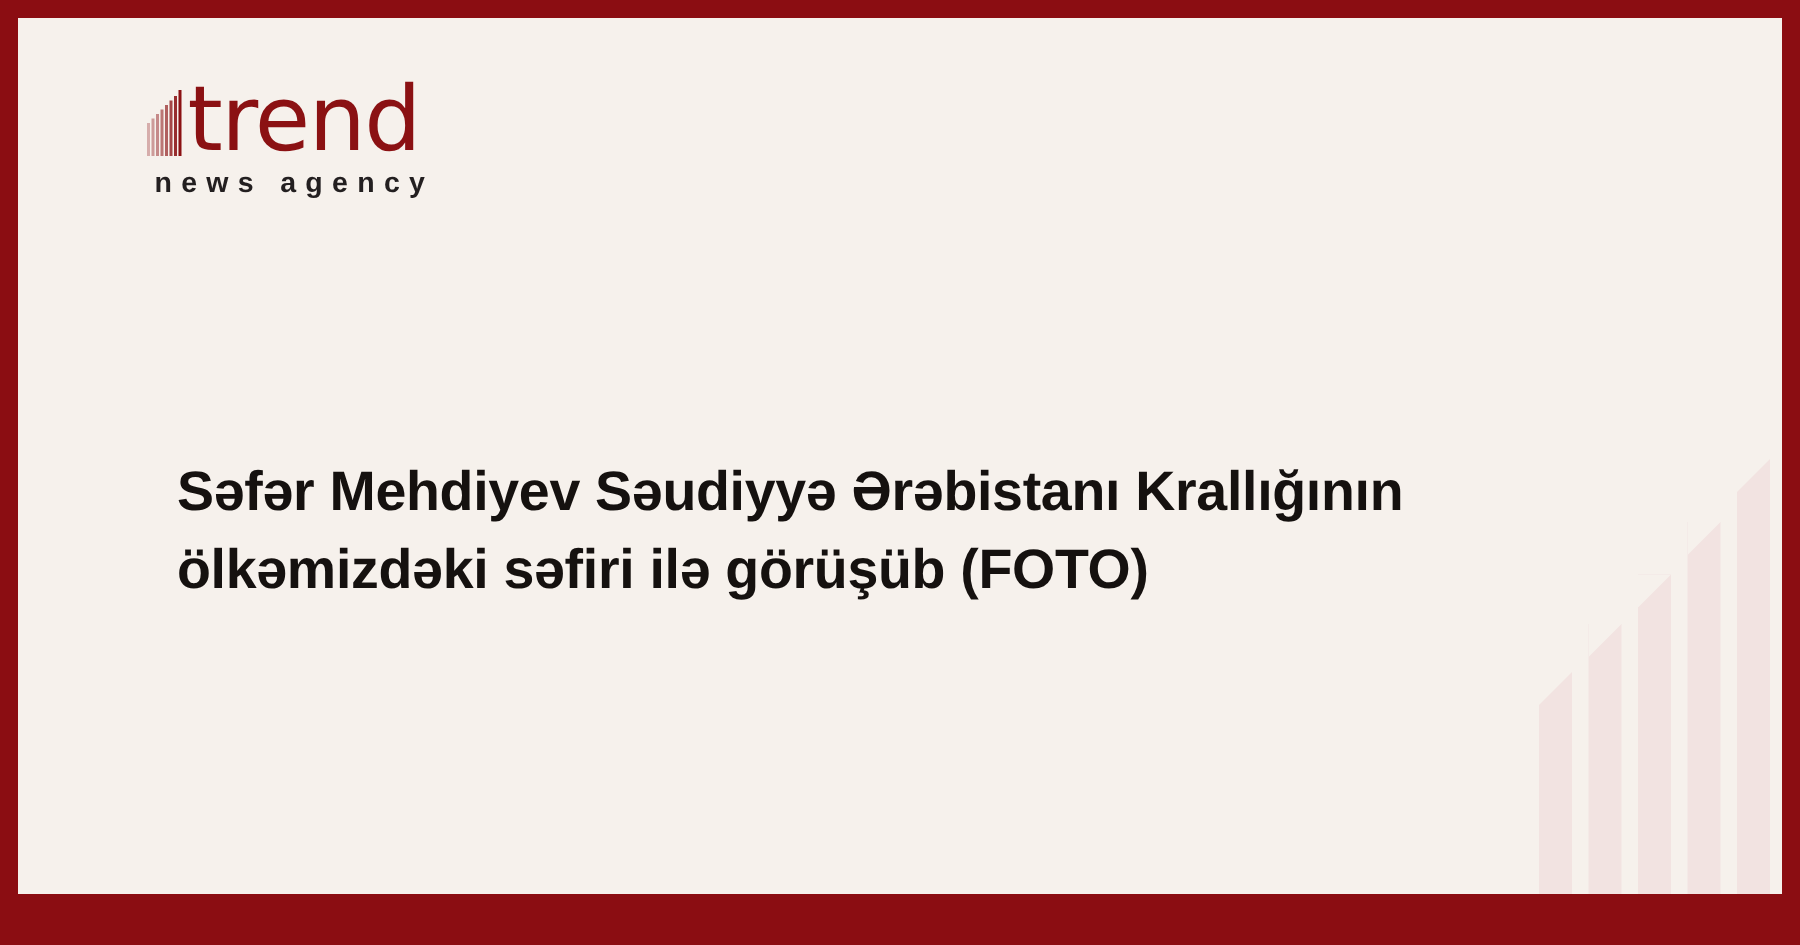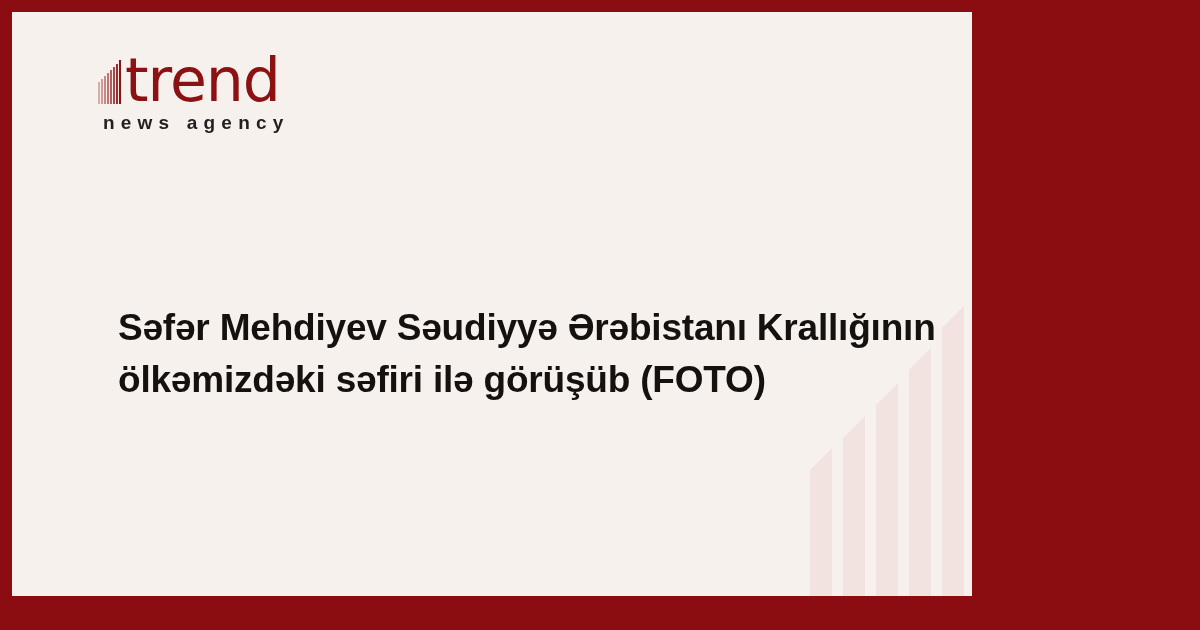--- a/index.html
+++ b/index.html
@@ -11,21 +11,21 @@
     height: 630px;
     background: #8B0D12;
     font-family: "Liberation Sans", sans-serif;
     overflow: hidden;
   }
 
   .card {
     position: absolute;
     left: 12px;
     top: 12px;
-    width: 960px;
+    width: 1176px;
     height: 584px;
     background: #F6F1EC;
     overflow: hidden;
   }
 
   
   .bars {
     position: absolute;
     right: 12px;
     bottom: 0;

